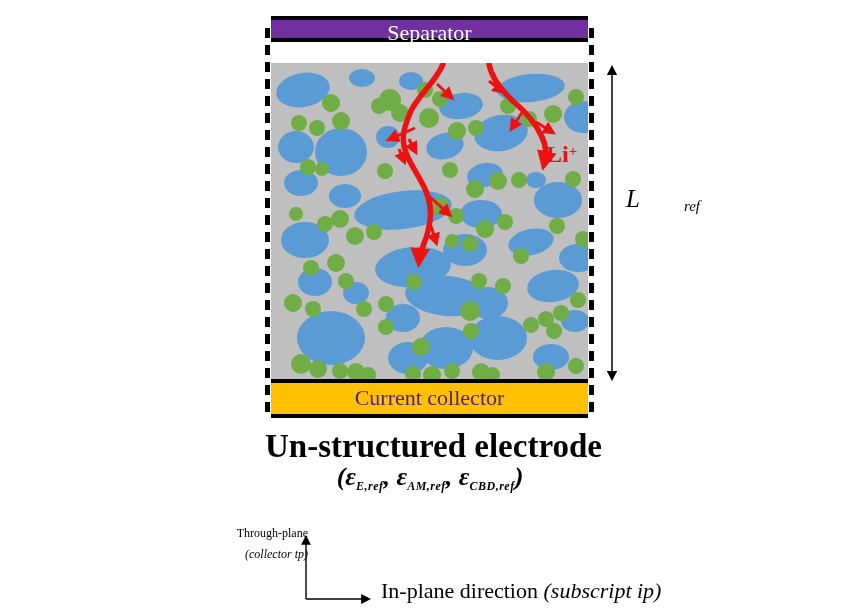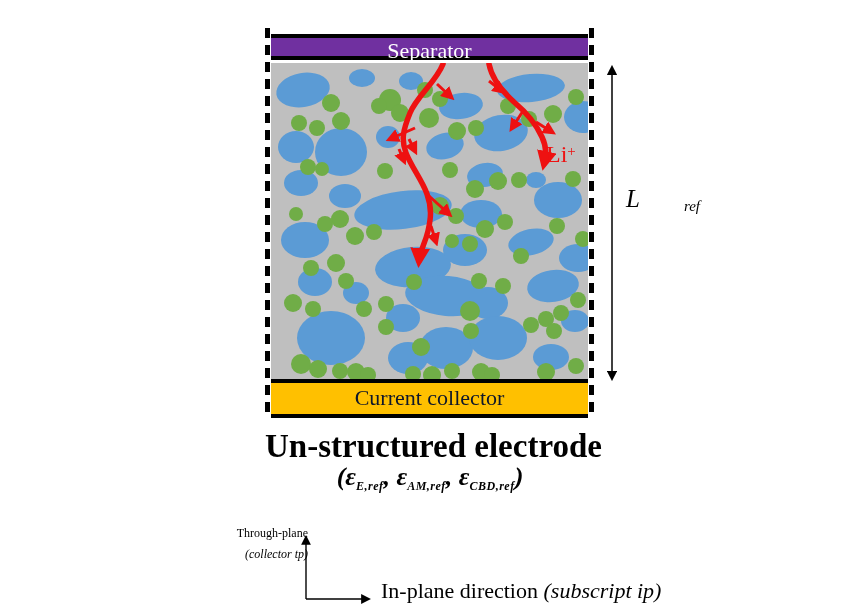--- a/index.html
+++ b/index.html
@@ -1,22 +1,22 @@
 <!DOCTYPE html>
 <html><head>
 <meta charset="utf-8">
 <style>
   html,body{margin:0;padding:0;background:#fff;}
   .canvas{position:relative;width:848px;height:612px;background:#ffffff;overflow:hidden;
           font-family:"Liberation Serif", serif;}
   .bar{position:absolute;left:271px;width:317px;box-sizing:border-box;
        border-top:4px solid #000;border-bottom:4px solid #000;
        text-align:center;font-size:22px;}
-  .separator-bar{top:34px;height:26px;line-height:26px;color:#fff;}
-  .collector-bar{top:379px;height:39px;line-height:30px;color:#0f172a;}
+  .separator-bar{top:16px;height:26px;line-height:26px;color:#fff;}
+  .collector-bar{top:379px;height:39px;line-height:30px;color:#4c1d95;}
   .electrode{position:absolute;left:271px;top:63px;width:317px;height:316px;}
   .electrode svg{position:absolute;left:0;top:0;width:100%;height:100%;}
   .dash-col{position:absolute;top:28px;height:391px;width:5px;
             background:repeating-linear-gradient(180deg,#000 0 10px,transparent 10px 17px);}
   .ion-label{position:absolute;left:546px;top:139px;font-size:24px;line-height:24px;font-weight:400;}
   .ion-label sup{font-size:15px;vertical-align:6px;}
   .lref-svg{position:absolute;left:600px;top:58px;width:40px;height:330px;}
   .lref-label{position:absolute;left:626px;top:185px;font-size:25px;font-style:italic;}
   .lref-label sub{font-size:15px;font-style:italic;vertical-align:-4px;margin-left:44px;}
   .fig-title{position:absolute;left:265px;top:428px;width:330px;text-align:center;
@@ -173,21 +173,21 @@
           <path d="M 523 111 L 512 128" fill="none" stroke="#EE1111" stroke-width="3" marker-end="url(#ah-small)"></path>
           <path d="M 536 122 L 552 132" fill="none" stroke="#EE1111" stroke-width="3" marker-end="url(#ah-small)"></path>
         </g>
       <g id="path-layer">
           <path d="M 443 64 C 436 82 417 96 410 113 C 403 130 401 140 406 153 C 412 168 422 180 427 194 C 432 208 431 218 428 231 C 425 244 420 250 419 261" fill="none" stroke="#EE1111" stroke-width="5.5" stroke-linecap="round" marker-end="url(#ah-big)"></path>
           <path d="M 489 64 C 492 80 503 92 514 102 C 527 113 536 124 542 137 C 547 148 546 155 544 164" fill="none" stroke="#EE1111" stroke-width="5.5" stroke-linecap="round" marker-end="url(#ah-big)"></path>
         </g>
     </svg>
   </div>
 
-  <div class="ion-label" style="color:#EE1111;">
+  <div class="ion-label" style="color:#EE1111;font-weight:bold;">
     <span>Li</span><sup>+</sup>
   </div>
 
   <div class="bar collector-bar" style="background: rgb(255, 192, 0);">
     <span>Current collector</span>
   </div>
 
   <svg class="lref-svg" viewBox="0 0 40 330">
     <defs>
       <marker id="ah-black" viewBox="0 0 10 10" refX="7" refY="5" markerWidth="7" markerHeight="7" orient="auto-start-reverse" markerUnits="strokeWidth">

